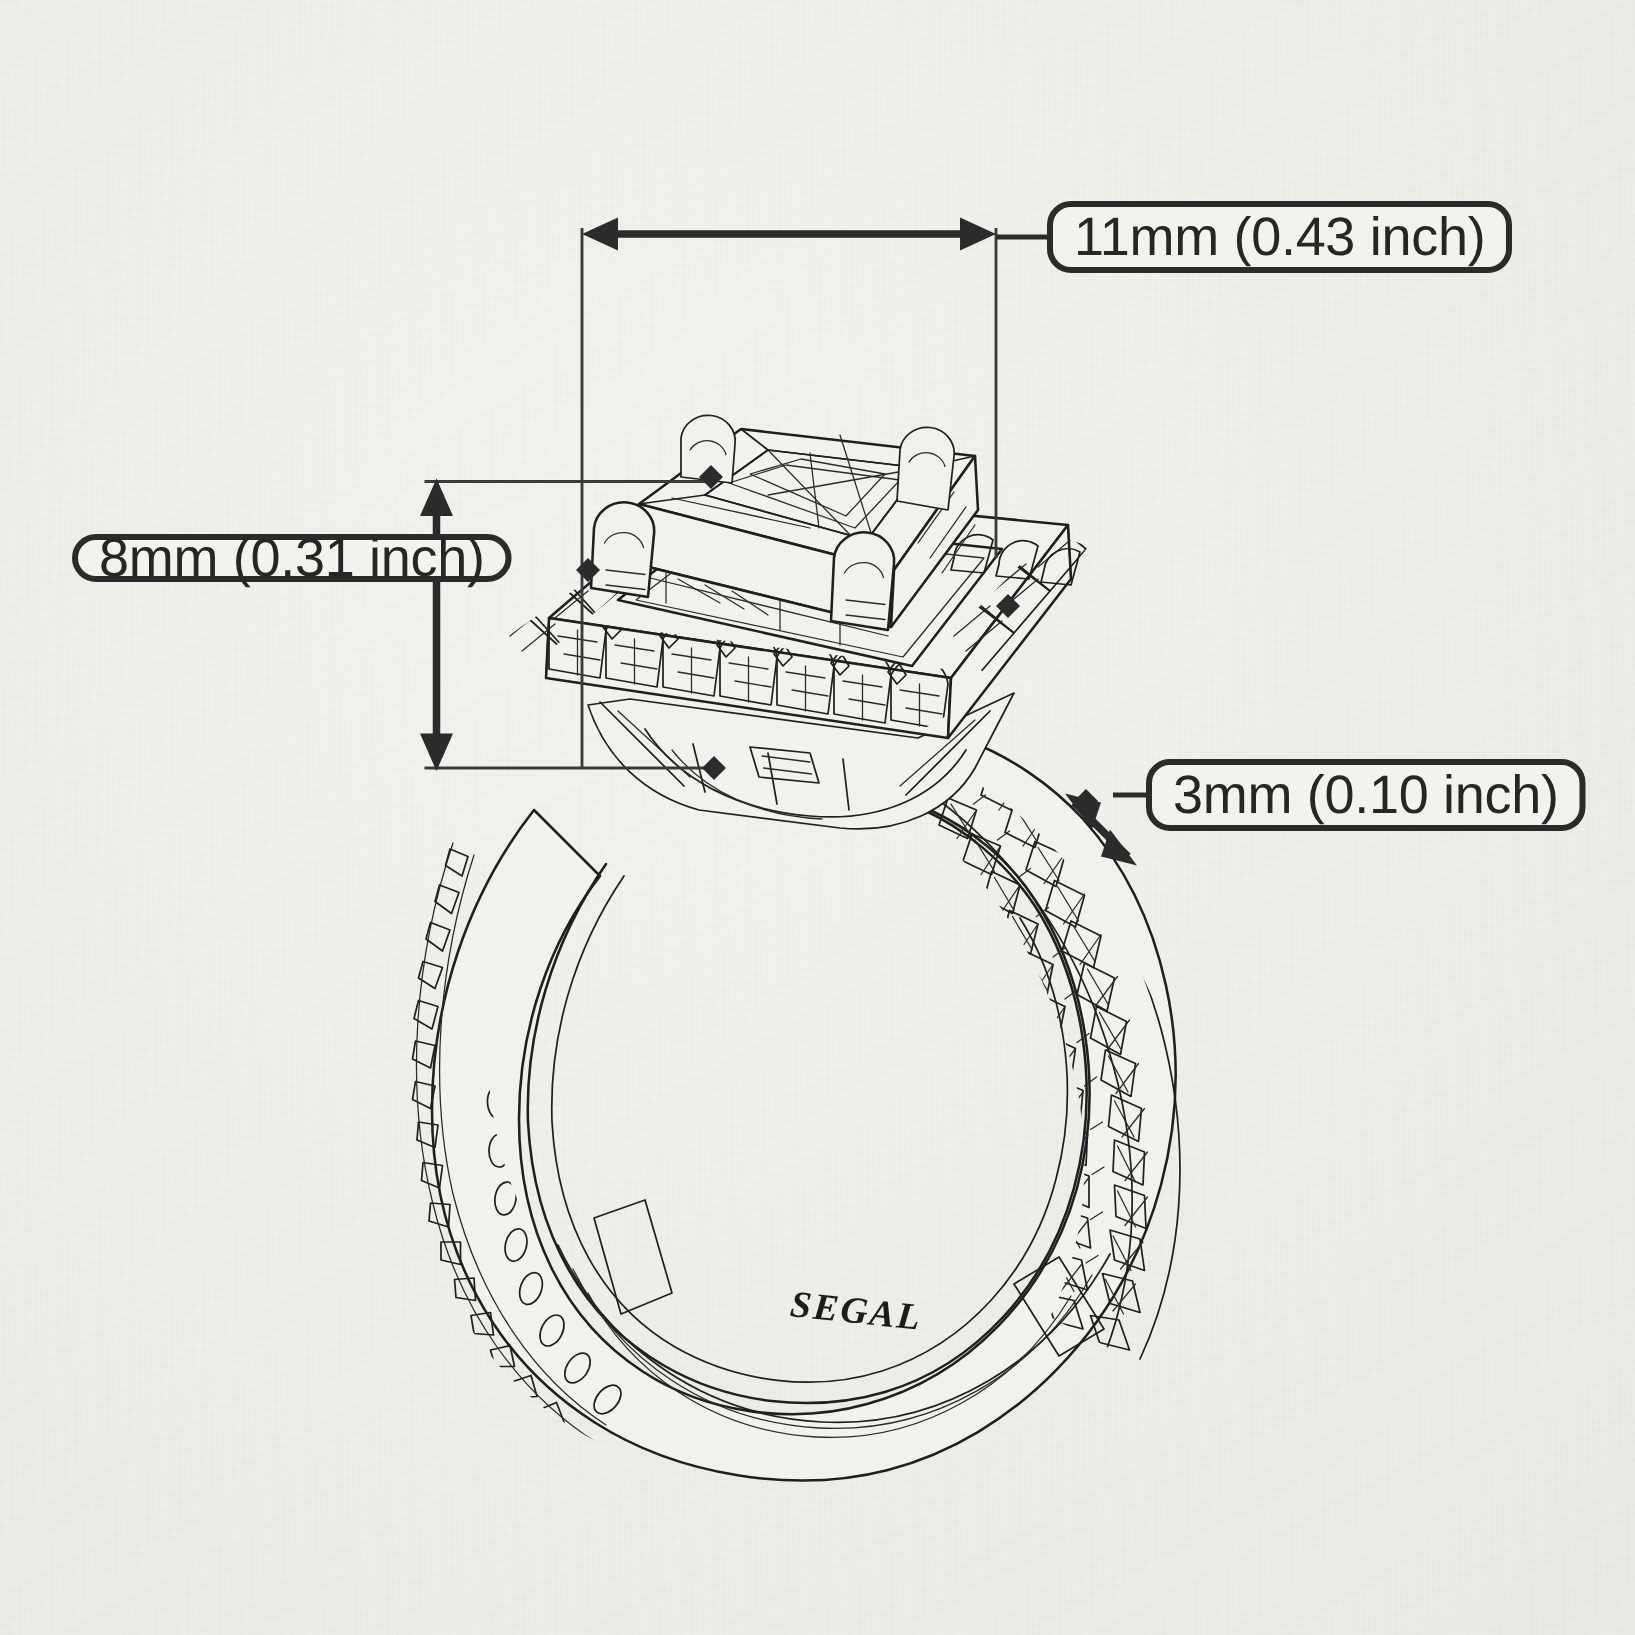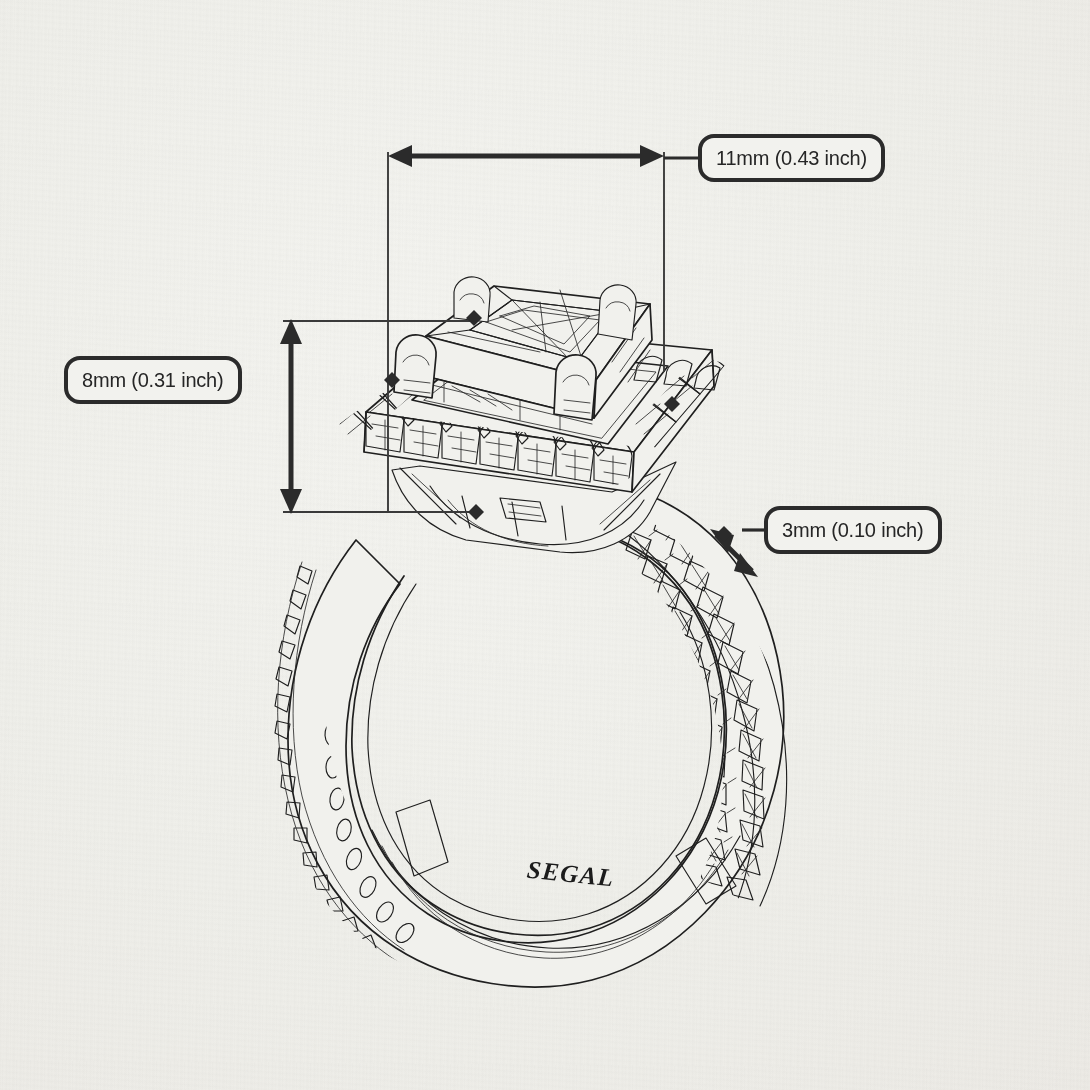--- a/index.html
+++ b/index.html
@@ -44,28 +44,28 @@
     position: absolute;
     display: flex;
     align-items: center;
     justify-content: center;
     box-sizing: border-box;
     border: 4px solid #2b2b2b;
     border-radius: 16px;
     background: #f2f2ee;
     color: #262626;
     font-family: "Liberation Sans", sans-serif;
-    font-size: 20px;
+    font-size: 36px;
     font-weight: 500;
     letter-spacing: -0.2px;
     white-space: nowrap;
     padding: 0 14px;
   }
   #label-width  { left: 698px; top: 134px; height: 48px; }
-  #label-height { left: 64px;  top: 356px; height: 48px; }
+  #label-height { left: 48px;  top: 356px; height: 32px; }
   #label-band   { left: 764px; top: 506px; height: 48px; }
 </style>
 </head>
 <body>
 
 <div id="stage">
 
   <div id="paper-texture"></div>
 
   <svg id="art" viewBox="0 0 1090 1090" xmlns="http://www.w3.org/2000/svg">

